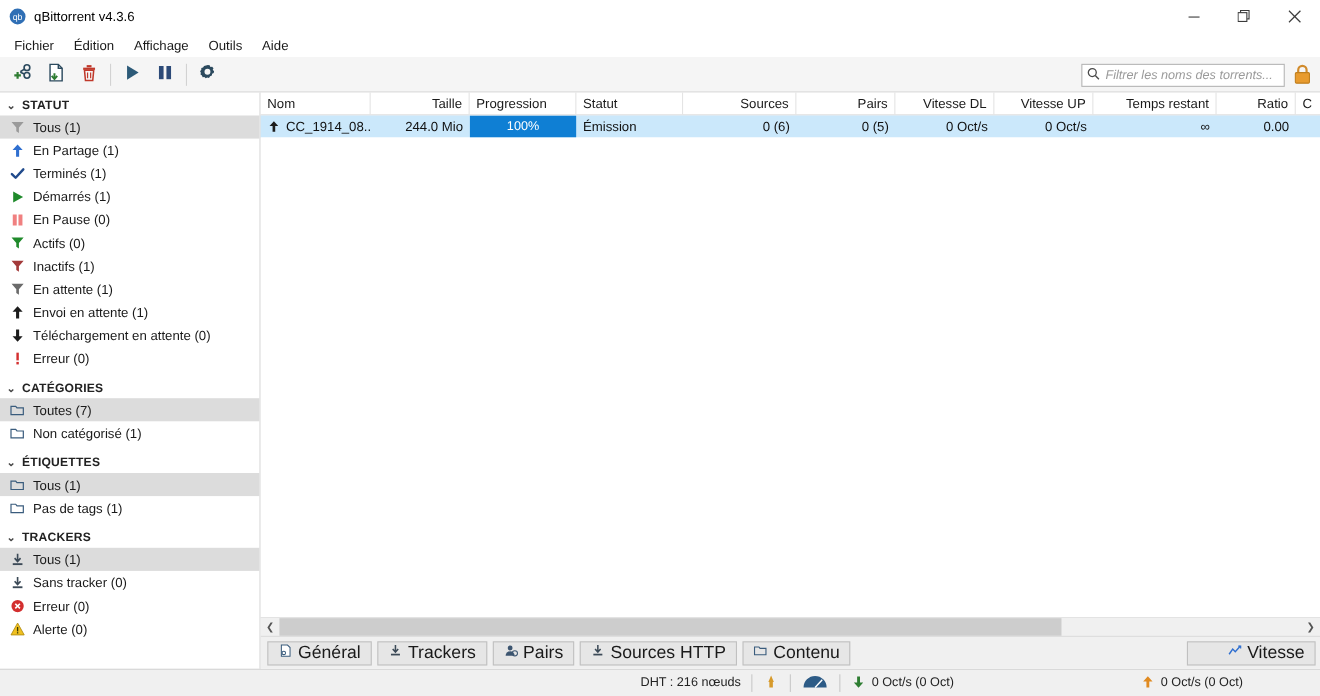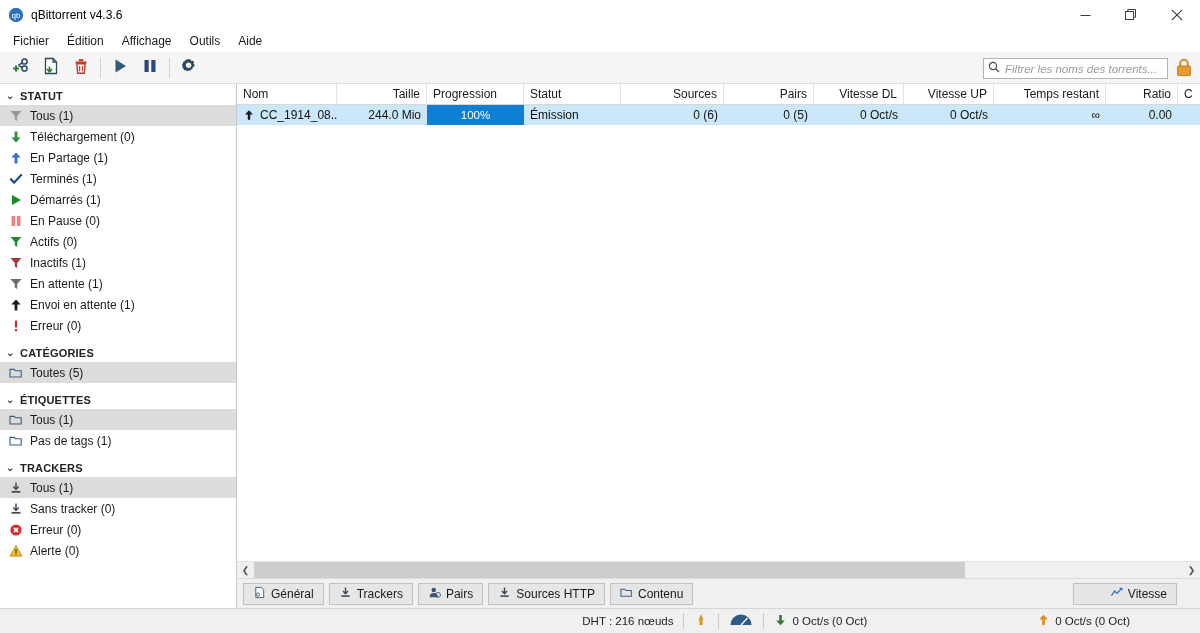--- a/index.html
+++ b/index.html
@@ -107,23 +107,23 @@
   .hs-track { flex: 1 1 auto; height: 17px; background: #f0f0f0; position: relative; }
   .hs-thumb { position: absolute; left: 0; top: 0; height: 17px; width: 76.5%; background: #cdcdcd; }
 
   
   .tabbar {
     height: 30px; flex: 0 0 30px; background: #f0f0f0; display: flex; align-items: center;
     padding: 0 6px; gap: 5px; position: relative; border-top: 1px solid #dcdcdc;
   }
   .tab {
     height: 22px; display: flex; align-items: center; gap: 5px; padding: 0 9px;
-    background: #e6e6e6; border: 1px solid #c0c0c0; font-size: 12px; color: #1a1a1a;
-  }
-  .tab.right { position: absolute; right: 23px; padding-left: 36px; }
+    background: #e6e6e6; border: 1px solid #c0c0c0; font-size: 16px; color: #1a1a1a;
+  }
+  .tab.right { position: absolute; right: 4px; padding-left: 36px; }
 
   
   .statusbar {
     height: 25px; flex: 0 0 25px; background: #f0f0f0; border-top: 1px solid #d6d6d6;
     display: flex; align-items: center; justify-content: flex-end; font-size: 11.5px; color: #222;
   }
   .sb-sep { width: 1px; height: 16px; background: #c8c8c8; margin: 0 10px; }
   .sb-cell { display: flex; align-items: center; gap: 5px; }
   .sb-pad2 { width: 170px; }
   .sb-pad3 { width: 70px; }
@@ -271,28 +271,20 @@
 
       <div class="sb-item sel">
         <span class="sb-ico">
           <svg width="14" height="14" viewBox="0 0 14 14">
               <path d="M1.5 2 H12.5 L8.2 7 V12 L5.8 10.4 V7 Z" fill="#9a9a9a"></path>
             </svg>
         </span>
         <span>Tous (1)</span>
       </div>
 
-      <div class="sb-item">
-        <span class="sb-ico">
-          <svg width="14" height="14" viewBox="0 0 14 14">
-              <path d="M5.6 1.5 H8.4 V7.6 H11.6 L7 12.6 L2.4 7.6 H5.6 Z" fill="#2e8b3d"></path>
-            </svg>
-        </span>
-        <span>Téléchargement (0)</span>
-      </div>
 
       <div class="sb-item">
         <span class="sb-ico">
           <svg width="14" height="14" viewBox="0 0 14 14">
               <path d="M5.6 12.5 H8.4 V6.4 H11.6 L7 1.4 L2.4 6.4 H5.6 Z" fill="#2f6fd0"></path>
             </svg>
         </span>
         <span>En Partage (1)</span>
       </div>
 
@@ -353,20 +345,28 @@
 
       <div class="sb-item">
         <span class="sb-ico">
           <svg width="14" height="14" viewBox="0 0 14 14">
               <path d="M5.6 12.5 H8.4 V6.4 H11.6 L7 1.4 L2.4 6.4 H5.6 Z" fill="#1c1c1c"></path>
             </svg>
         </span>
         <span>Envoi en attente (1)</span>
       </div>
 
+      <div class="sb-item">
+        <span class="sb-ico">
+          <svg width="14" height="14" viewBox="0 0 14 14">
+              <path d="M5.6 1.5 H8.4 V7.6 H11.6 L7 12.6 L2.4 7.6 H5.6 Z" fill="#1c1c1c"></path>
+            </svg>
+        </span>
+        <span>Téléchargement en attente (0)</span>
+      </div>
 
       <div class="sb-item">
         <span class="sb-ico">
           <svg width="14" height="14" viewBox="0 0 14 14">
               <rect x="5.9" y="1.6" width="2.2" height="7" fill="#d32f2f"></rect>
               <rect x="5.9" y="10" width="2.2" height="2.3" fill="#d32f2f"></rect>
             </svg>
         </span>
         <span>Erreur (0)</span>
       </div>
@@ -377,23 +377,31 @@
         <span class="chev">⌄</span>
         <span>CATÉGORIES</span>
       </div>
 
       <div class="sb-item sel">
         <span class="sb-ico">
           <svg width="14" height="14" viewBox="0 0 14 14">
               <path d="M1 3.4 H5.3 L6.4 4.8 H12.2 V11 H1 Z" fill="none" stroke="#3a5c7d" stroke-width="1.1"></path>
             </svg>
         </span>
-        <span>Toutes (5)</span>
-      </div>
-
+        <span>Toutes (7)</span>
+      </div>
+
+      <div class="sb-item">
+        <span class="sb-ico">
+          <svg width="14" height="14" viewBox="0 0 14 14">
+              <path d="M1 3.4 H5.3 L6.4 4.8 H12.2 V11 H1 Z" fill="none" stroke="#3a5c7d" stroke-width="1.1"></path>
+            </svg>
+        </span>
+        <span>Non catégorisé (1)</span>
+      </div>
 
       <div class="sb-gap"></div>
 
       <div class="grp-header">
         <span class="chev">⌄</span>
         <span>ÉTIQUETTES</span>
       </div>
 
       <div class="sb-item sel">
         <span class="sb-ico">

